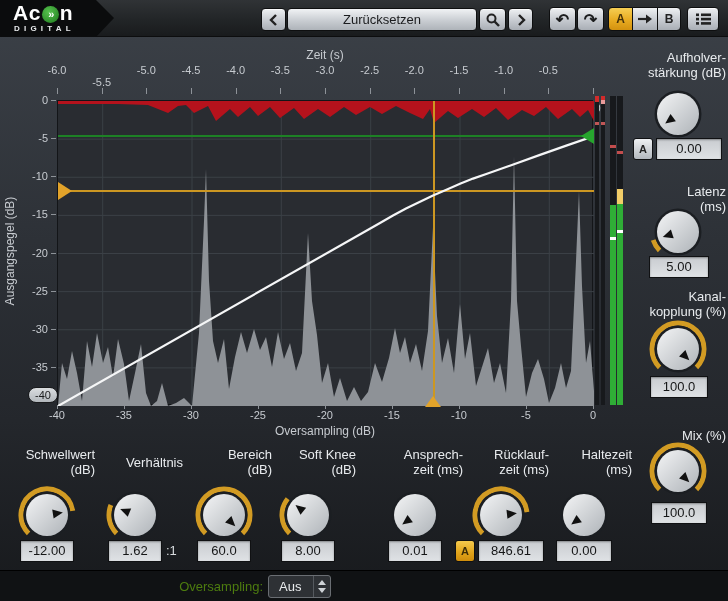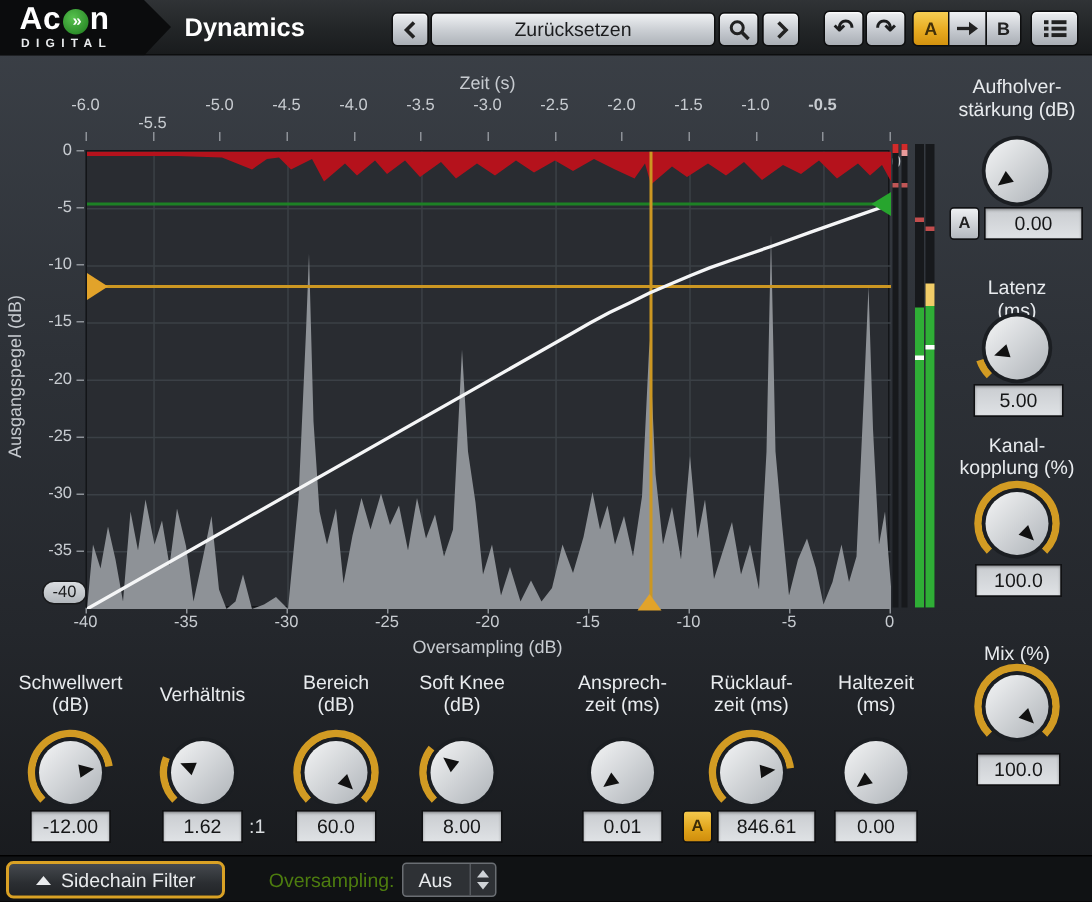--- a/index.html
+++ b/index.html
@@ -61,21 +61,21 @@
              border-left:8px solid transparent; border-right:8px solid transparent;
              border-bottom:11px solid #e2a32a; }
 
   
   #meters { position:absolute; left:595px; top:96px; width:30px; height:309px; }
   .meter-bar { position:absolute; top:0; height:309px; background:#17191c; }
   .meter-seg { position:absolute; left:0; width:100%; }
 
   
   .knob-label { position:absolute; width:96px; color:#e8ebee; font-size:13px; line-height:15px;
-                text-align:center; }
+                text-align:right; }
   .knob { position:absolute; width:64px; height:64px; }
   .value-field { position:absolute; height:22px;
                  background:linear-gradient(180deg,#c9ccd0 0%,#dfe2e5 100%);
                  border:1px solid #101113; box-shadow:inset 0 1px 2px rgba(0,0,0,.35);
                  color:#151617; font-size:13px; text-align:center; line-height:20px; }
   .a-btn { position:absolute; width:20px; height:22px; border-radius:3px; border:1px solid #101113;
            font-size:11px; font-weight:bold; text-align:center; line-height:20px; }
   .a-btn.off { background:linear-gradient(180deg,#eef0f2,#b3b8be); color:#222; }
   .a-btn.on  { background:linear-gradient(180deg,#f4c94d 0%,#e0a31a 60%,#cf8d0c 100%); color:#3d2d07; }
   .suffix { position:absolute; color:#d9dcdf; font-size:13px; }
@@ -108,21 +108,20 @@
 
   <div id="toolbar">
     <div id="logo-block">
       <div id="logo-line1">
           <span>Ac</span>
           <span class="logo-o">»</span>
           <span>n</span>
         </div>
       <div id="logo-line2">DIGITAL</div>
     </div>
-    <div id="app-title">Dynamics</div>
 
     <div class="tb-btn" style="left:261px;width:25px;">
       <svg width="12" height="14" viewBox="0 0 12 14">
           <polyline points="8,2 3,7 8,12" fill="none" stroke="#222" stroke-width="2.4"></polyline>
         </svg>
     </div>
     <div id="preset-field">Zurücksetzen</div>
     <div class="tb-btn" style="left:479px;width:27px;">
       <svg width="16" height="16" viewBox="0 0 16 16">
           <circle cx="6.5" cy="6.5" r="4" fill="none" stroke="#222" stroke-width="2"></circle>
@@ -180,21 +179,21 @@
       <span class="tick-label" style="left: 250px; top: 0px;">-3.0</span>
       <div class="tick-mark" style="left: 268px; top: 24px; width: 1px; height: 6px;"></div>
       <span class="tick-label" style="left: 294.667px; top: 0px;">-2.5</span>
       <div class="tick-mark" style="left: 312.667px; top: 24px; width: 1px; height: 6px;"></div>
       <span class="tick-label" style="left: 339.333px; top: 0px;">-2.0</span>
       <div class="tick-mark" style="left: 357.333px; top: 24px; width: 1px; height: 6px;"></div>
       <span class="tick-label" style="left: 384px; top: 0px;">-1.5</span>
       <div class="tick-mark" style="left: 402px; top: 24px; width: 1px; height: 6px;"></div>
       <span class="tick-label" style="left: 428.667px; top: 0px;">-1.0</span>
       <div class="tick-mark" style="left: 446.667px; top: 24px; width: 1px; height: 6px;"></div>
-      <span class="tick-label" style="left: 473.333px; top: 0px; font-weight: bold;">-0.5</span>
+      <span class="tick-label" style="left: 473.333px; top: 0px;">-0.5</span>
       <div class="tick-mark" style="left: 491.333px; top: 24px; width: 1px; height: 6px;"></div>
       <span class="tick-label" style="left: 518px; top: 0px; margin-top: 38px;">0.0</span>
       <div class="tick-mark" style="left: 536px; top: 24px; width: 1px; height: 6px;"></div>
     </div>
   <div id="y-title">Ausgangspegel (dB)</div>
   <div id="y-axis" style="position:absolute;left:14px;top:100px;width:42px;height:305px;">
       <span class="tick-label" style="left: 0px; top: -6px; width: 34px; text-align: right;">0</span>
       <div class="tick-mark" style="left: 37px; top: 0px; width: 5px; height: 1px;"></div>
       <span class="tick-label" style="left: 0px; top: 32.125px; width: 34px; text-align: right;">-5</span>
       <div class="tick-mark" style="left: 37px; top: 38.125px; width: 5px; height: 1px;"></div>
@@ -474,24 +473,20 @@
             <stop offset="100%" stop-color="#aeb3b8"></stop>
           </linearGradient>
         </defs>
         <circle cx="32" cy="32" r="23.5" fill="#1b1e22"></circle>
         <circle cx="32" cy="32" r="21" fill="url(#kg10)"></circle>
         <polygon points="19.20504546420655,41.60672360521414 24.50000103511098,32.0039403887634 29.903783063043935,39.20110231514721" fill="#111"></polygon>
       </svg></div>
   <div class="value-field" style="left:556px;top:540px;width:56px;">0.00</div>
 
   <div id="bottom-bar">
-    <div id="sidechain-btn">
-      <span id="sidechain-arrow"></span>
-      <span>Sidechain Filter</span>
-    </div>
     <div id="oversampling-label">Oversampling:</div>
     <div id="oversampling-select">
       <span>Aus</span>
       <span id="spinner">
           <span class="up"></span>
           <span class="down"></span>
         </span>
     </div>
   </div>
 

